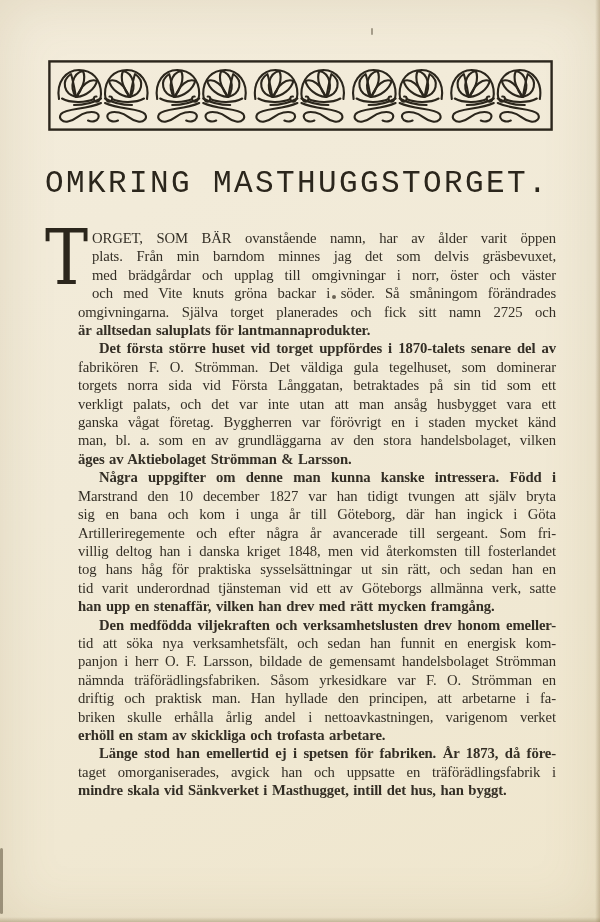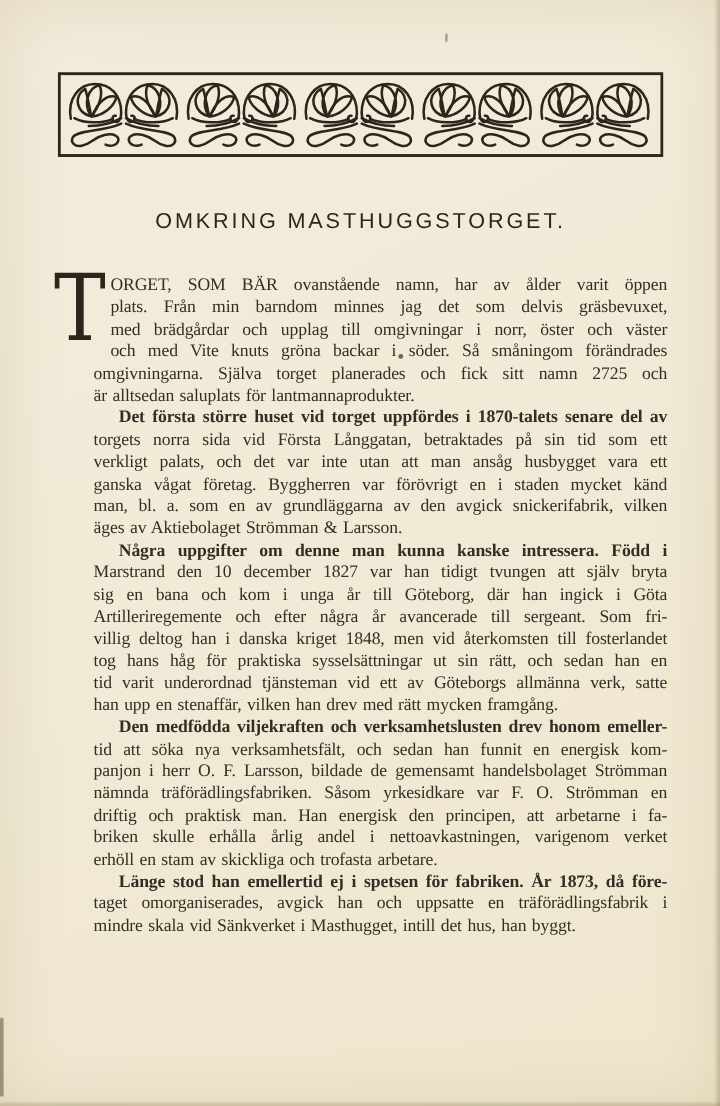--- a/index.html
+++ b/index.html
@@ -27,40 +27,40 @@
     background:rgba(92,82,60,.55);border-radius:2px;}
   .speck{position:absolute;background:rgba(60,52,40,.75);border-radius:50%;}
   .speck.tick{border-radius:1px;background:rgba(90,80,62,.5);}
 
   
   .ornament{position:absolute;left:48px;top:60px;}
 
   
   .title{
     position:absolute;top:169px;left:45px;width:511px;
-    margin:0;text-align:center;
-    font-family:Liberation Sans, sans-serif;
-    font-size:18px;font-weight:400;letter-spacing:2.4px;
+    margin:0;
+    font-family:Liberation Mono, monospace;
+    font-size:31px;font-weight:400;letter-spacing:2.4px;
     line-height:30px;color:var(--ink-strong);
   }
 
   
   .article{
     position:absolute;top:229px;left:45px;width:511px;
     color:var(--ink);
     font-size:14.7px;letter-spacing:-0.1px;
     word-spacing:1px;
   }
   .para{overflow:visible;}
   .line{
     line-height:18.4px;
     text-align:justify;text-align-last:justify;margin-left:33px;
     -moz-text-align-last:justify;
   }
-  .line.last{text-align-last:left;-moz-text-align-last:left;}
+  .line.last{text-align-last:left;font-weight:bold;-moz-text-align-last:left;}
   .line.indent{padding-left:21px;font-weight:bold;}
   .dropcap{
     float:left;width:42px;height:55px;margin:1px 5px 0 0;
     font-family:"DejaVu Serif", serif;
     font-size:77px;line-height:0.73;
     color:var(--ink-strong);
     transform:scaleX(.84);transform-origin:left top;
   }
 </style>
 </head>
@@ -103,42 +103,43 @@
         <span class="dropcap">T</span>
         <div class="line">ORGET, SOM BÄR ovanstående namn, har av ålder varit öppen</div>
         <div class="line">plats. Från min barndom minnes jag det som delvis gräsbevuxet,</div>
         <div class="line">med brädgårdar och upplag till omgivningar i norr, öster och väster</div>
         <div class="line">och med Vite knuts gröna backar i söder. Så småningom förändrades</div>
         <div class="line">omgivningarna. Själva torget planerades och fick sitt namn 2725 och</div>
         <div class="line last">är alltsedan saluplats för lantmannaprodukter.</div>
       </div>
       <div class="para">
         <div class="line indent">Det första större huset vid torget uppfördes i 1870-talets senare del av</div>
+        <div class="line">fabrikören F. O. Strömman. Det väldiga gula tegelhuset, som dominerar</div>
         <div class="line">torgets norra sida vid Första Långgatan, betraktades på sin tid som ett</div>
         <div class="line">verkligt palats, och det var inte utan att man ansåg husbygget vara ett</div>
         <div class="line">ganska vågat företag. Byggherren var förövrigt en i staden mycket känd</div>
-        <div class="line">man, bl. a. som en av grundläggarna av den avgick snickerifabrik, vilken</div>
+        <div class="line">man, bl. a. som en av grundläggarna av den stora handelsbolaget, vilken</div>
         <div class="line last">äges av Aktiebolaget Strömman &amp; Larsson.</div>
       </div>
       <div class="para">
         <div class="line indent">Några uppgifter om denne man kunna kanske intressera. Född i</div>
         <div class="line">Marstrand den 10 december 1827 var han tidigt tvungen att själv bryta</div>
         <div class="line">sig en bana och kom i unga år till Göteborg, där han ingick i Göta</div>
         <div class="line">Artilleriregemente och efter några år avancerade till sergeant. Som fri-</div>
         <div class="line">villig deltog han i danska kriget 1848, men vid återkomsten till fosterlandet</div>
         <div class="line">tog hans håg för praktiska sysselsättningar ut sin rätt, och sedan han en</div>
         <div class="line">tid varit underordnad tjänsteman vid ett av Göteborgs allmänna verk, satte</div>
         <div class="line last">han upp en stenaffär, vilken han drev med rätt mycken framgång.</div>
       </div>
       <div class="para">
         <div class="line indent">Den medfödda viljekraften och verksamhetslusten drev honom emeller-</div>
         <div class="line">tid att söka nya verksamhetsfält, och sedan han funnit en energisk kom-</div>
         <div class="line">panjon i herr O. F. Larsson, bildade de gemensamt handelsbolaget Strömman</div>
         <div class="line">nämnda träförädlingsfabriken. Såsom yrkesidkare var F. O. Strömman en</div>
-        <div class="line">driftig och praktisk man. Han energisk den principen, att arbetarne i fa-</div>
+        <div class="line">driftig och praktisk man. Han hyllade den principen, att arbetarne i fa-</div>
         <div class="line">briken skulle erhålla årlig andel i nettoavkastningen, varigenom verket</div>
         <div class="line last">erhöll en stam av skickliga och trofasta arbetare.</div>
       </div>
       <div class="para">
         <div class="line indent">Länge stod han emellertid ej i spetsen för fabriken. År 1873, då före-</div>
         <div class="line">taget omorganiserades, avgick han och uppsatte en träförädlingsfabrik i</div>
         <div class="line last">mindre skala vid Sänkverket i Masthugget, intill det hus, han byggt.</div>
       </div>
     </div>
 

